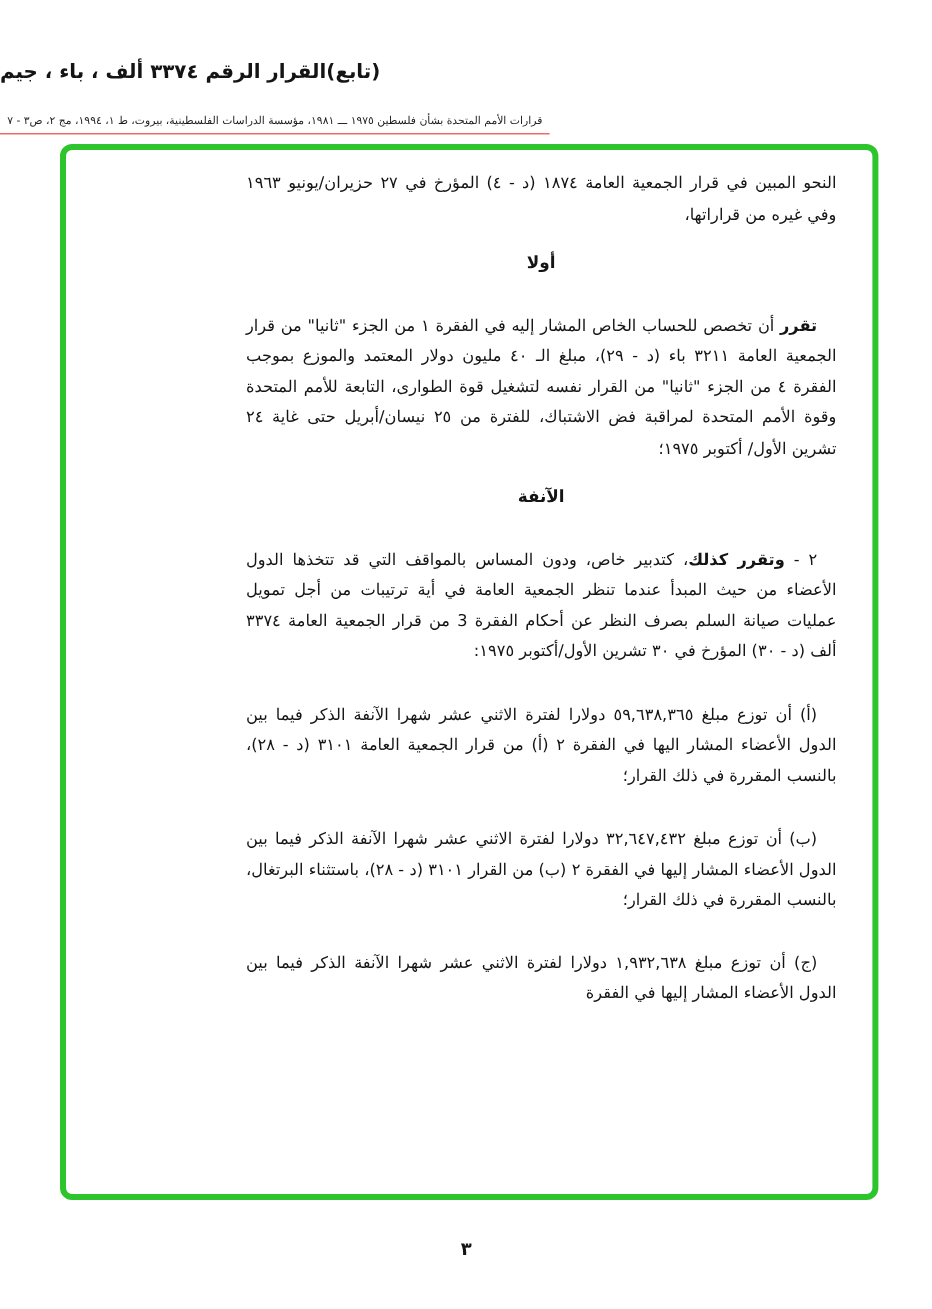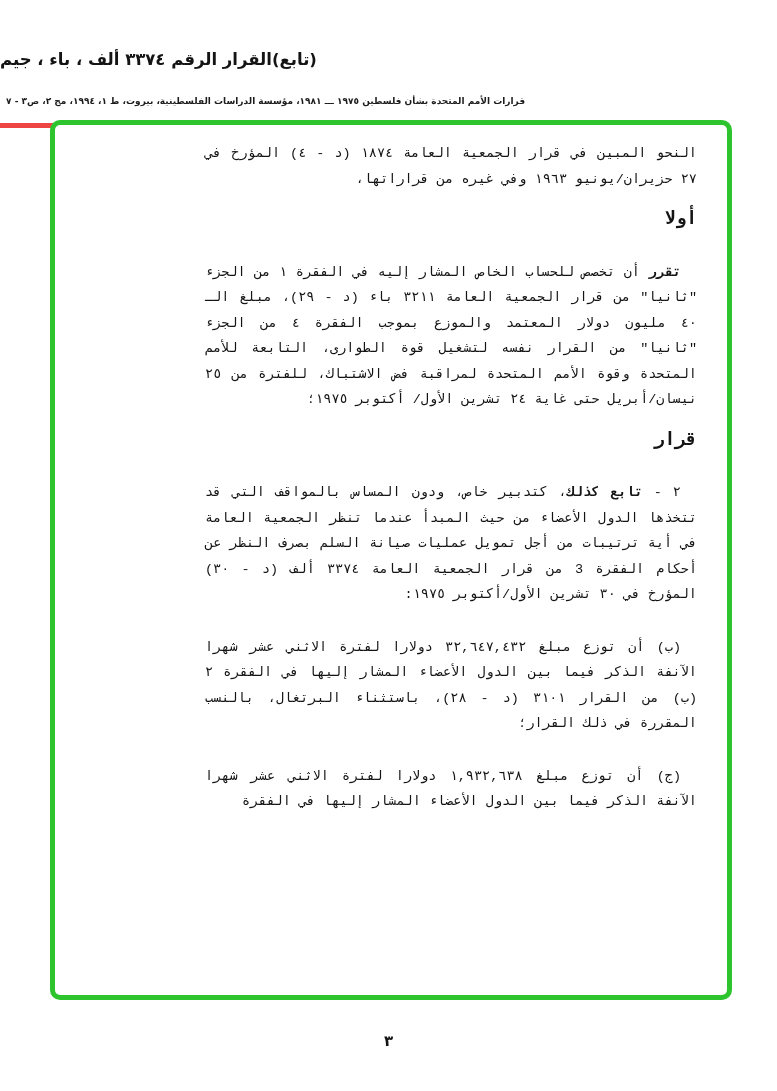--- a/index.html
+++ b/index.html
@@ -28,24 +28,24 @@
   }
   .doc-title {
     font-size: 16.5px;
     font-weight: 700;
     letter-spacing: 0.2px;
   }
   .source-line {
     display: inline-block;
     margin-top: 8px;
     font-size: 9px;
-    font-weight: 700;
+    font-weight: 400;
     white-space: nowrap;
-    padding: 0 6px 17px 6px;
-    border-bottom: 5px solid #ef4444;
+    padding: 0 6px 5px 6px;
+    border-bottom: 1px solid #ef4444;
     color: #1c1c1c;
   }
   .highlight-box {
     position: absolute;
     left: 50px;
     top: 120px;
     width: 682px;
     height: 880px;
     border: 5px solid #2ec42e;
     border-radius: 10px;
@@ -58,22 +58,22 @@
     right: 30px;
     width: 492px;
     direction: rtl;
     text-align: justify;
     font-size: 13.5px;
     line-height: 25.5px;
   }
   .para { margin: 0 0 7px 0; }
   .para.indent { text-indent: 16px; margin-top: 27px; }
   .section-heading {
-    text-align: right;
-    font-size: 18px;
+    text-align: center;
+    font-size: 14px;
     font-weight: 700;
     margin: 15px 0 14px 0;
   }
   .page-footer {
     position: absolute;
     top: 1032px;
     left: 0;
     width: 100%;
     text-align: center;
   }
@@ -87,34 +87,35 @@
 <body>
 
 <div class="page">
 
   <header class="page-header">
     <h1 class="doc-title">(تابع)القرار الرقم ٣٣٧٤ ألف ، باء ، جيم</h1>
     <br>
     <span class="source-line">قرارات الأمم المتحدة بشأن فلسطين ١٩٧٥ ـــ ١٩٨١، مؤسسة الدراسات الفلسطينية، بيروت، ط ١، ١٩٩٤، مج ٢، ص٣ - ٧</span>
   </header>
 
-  <div class="highlight-box" style="border-color: rgb(46, 196, 46); font-family: Liberation Mono, monospace;">
+  <div class="highlight-box" style="border-color: rgb(46, 196, 46);">
     <div class="text-column" dir="rtl">
 
       <p class="para">النحو المبين في قرار الجمعية العامة ١٨٧٤ (د - ٤) المؤرخ في ٢٧ حزيران/يونيو ١٩٦٣ وفي غيره من قراراتها،</p>
 
       <h2 class="section-heading">أولا</h2>
 
       <p class="para indent"><b>تقرر</b><span> أن تخصص للحساب الخاص المشار إليه في الفقرة ١ من الجزء "ثانيا" من قرار الجمعية العامة ٣٢١١ باء (د - ٢٩)، مبلغ الـ ٤٠ مليون دولار المعتمد والموزع بموجب الفقرة ٤ من الجزء "ثانيا" من القرار نفسه لتشغيل قوة الطوارى، التابعة للأمم المتحدة وقوة الأمم المتحدة لمراقبة فض الاشتباك، للفترة من ٢٥ نيسان/أبريل حتى غاية ٢٤ تشرين الأول/ أكتوبر ١٩٧٥؛</span></p>
 
-      <h2 class="section-heading">قرار</h2>
+      <h2 class="section-heading">الآنفة</h2>
 
 
-      <p class="para indent"><span>٢ - </span><b>تابع كذلك</b><span>، كتدبير خاص، ودون المساس بالمواقف التي قد تتخذها الدول الأعضاء من حيث المبدأ عندما تنظر الجمعية العامة في أية ترتيبات من أجل تمويل عمليات صيانة السلم بصرف النظر عن أحكام الفقرة 3 من قرار الجمعية العامة ٣٣٧٤ ألف (د - ٣٠) المؤرخ في ٣٠ تشرين الأول/أكتوبر ١٩٧٥:</span></p>
+      <p class="para indent"><span>٢ - </span><b>وتقرر كذلك</b><span>، كتدبير خاص، ودون المساس بالمواقف التي قد تتخذها الدول الأعضاء من حيث المبدأ عندما تنظر الجمعية العامة في أية ترتيبات من أجل تمويل عمليات صيانة السلم بصرف النظر عن أحكام الفقرة 3 من قرار الجمعية العامة ٣٣٧٤ ألف (د - ٣٠) المؤرخ في ٣٠ تشرين الأول/أكتوبر ١٩٧٥:</span></p>
 
+      <p class="para indent"><span></span><b></b><span>(أ) أن توزع مبلغ ٥٩,٦٣٨,٣٦٥ دولارا لفترة الاثني عشر شهرا الآنفة الذكر فيما بين الدول الأعضاء المشار اليها في الفقرة ٢ (أ) من قرار الجمعية العامة ٣١٠١ (د - ٢٨)، بالنسب المقررة في ذلك القرار؛</span></p>
 
       <p class="para indent"><span></span><b></b><span>(ب) أن توزع مبلغ ٣٢,٦٤٧,٤٣٢ دولارا لفترة الاثني عشر شهرا الآنفة الذكر فيما بين الدول الأعضاء المشار إليها في الفقرة ٢ (ب) من القرار ٣١٠١ (د - ٢٨)، باستثناء البرتغال، بالنسب المقررة في ذلك القرار؛</span></p>
 
       <p class="para indent"><span></span><b></b><span>(ج) أن توزع مبلغ ١,٩٣٢,٦٣٨ دولارا لفترة الاثني عشر شهرا الآنفة الذكر فيما بين الدول الأعضاء المشار إليها في الفقرة</span></p>
 
     </div>
   </div>
 
   <footer class="page-footer">
     <div class="page-number">٣</div>

